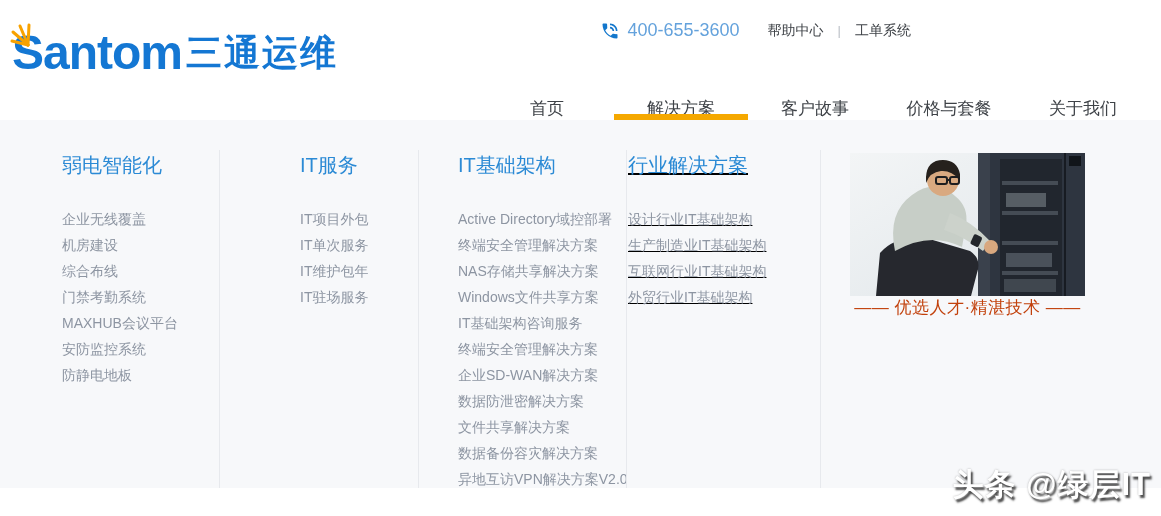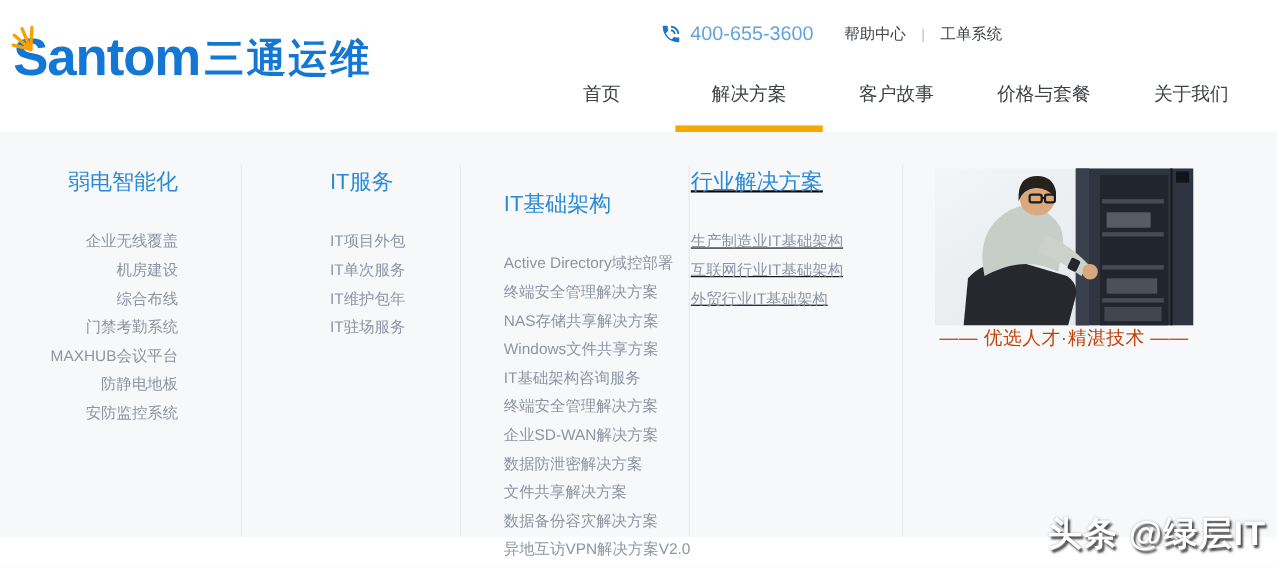--- a/index.html
+++ b/index.html
@@ -26,21 +26,21 @@
   .logo-sun{position:absolute;left:-6px;top:-9px;width:30px;height:30px;}
   .logo-en{font-size:48px;font-weight:bold;color:var(--brand-blue);line-height:44px;letter-spacing:-1px;}
   .logo-cn{font-size:36px;font-weight:bold;color:var(--brand-blue);line-height:40px;margin-left:4px;letter-spacing:2px;}
 
   .topbar{position:absolute;top:20px;right:36px;display:flex;align-items:center;font-size:14px;color:var(--ink);}
   .phone-icon{width:20px;height:20px;margin-right:8px;display:inline-flex;}
   .phone-number{font-size:18px;color:#64a2dc;margin-right:28px;cursor:pointer;}
   .topbar-link{color:var(--ink);cursor:pointer;}
   .topbar-sep{color:#b9bec5;margin:0 14px;font-size:13px;}
 
-  .nav{position:absolute;left:480px;top:50px;height:70px;display:flex;}
+  .nav{position:absolute;left:480px;top:50px;height:70px;display:flex;align-items:flex-end;}
   .nav-item{width:134px;display:flex;align-items:center;justify-content:center;
     font-size:17px;color:var(--ink);cursor:pointer;position:relative;}
   .tab-underline{position:absolute;left:0;bottom:0;width:100%;height:6px;background:var(--accent);}
 
   
   .panel{position:absolute;left:0;top:120px;width:1161px;height:368px;background:var(--panel-bg);}
   .vdiv{position:absolute;top:30px;bottom:0;width:1px;background:#e7e9ed;}
   .col{position:absolute;top:32px;}
   .col-title{font-size:20px;color:var(--title-blue);margin:0 0 27px 0;font-weight:400;cursor:pointer;white-space:nowrap;}
   .col ul{list-style:none;margin:0;padding:0;}
@@ -138,60 +138,61 @@
       <circle cx="93" cy="27" r="16" fill="#d9a980"></circle>
       <path d="M76,24 Q77,7 93,7 Q107,7 110,21 L110,27 Q101,17 91,18 Q80,19 76,30 Z" fill="#26211d"></path>
       <g fill="none" stroke="#1d1d1f" stroke-width="2">
         <rect x="86" y="24" width="11" height="7" rx="2"></rect>
         <rect x="100" y="24" width="9" height="7" rx="2"></rect>
         <line x1="97" y1="27" x2="100" y2="27"></line>
       </g>
     </svg>
     <div class="promo-caption">—— 优选人才·精湛技术 ——</div>
   </div>
-<div class="col" style="left: 46px; text-align: right;">
+<div class="col" style="left: 62px;">
       <div class="col-title">弱电智能化</div>
       <ul>
         <li>企业无线覆盖</li>
         <li>机房建设</li>
         <li>综合布线</li>
         <li>门禁考勤系统</li>
         <li>MAXHUB会议平台</li>
+        <li>安防监控系统</li>
         <li>防静电地板</li>
-        <li>安防监控系统</li>
       </ul>
     </div>
     <div class="col" style="left: 300px;">
       <div class="col-title">IT服务</div>
       <ul>
         <li>IT项目外包</li>
         <li>IT单次服务</li>
         <li>IT维护包年</li>
         <li>IT驻场服务</li>
       </ul>
     </div>
-    <div class="col" style="left: 458px; margin-top: 20px;">
+    <div class="col" style="left: 458px;">
       <div class="col-title">IT基础架构</div>
       <ul>
         <li>Active Directory域控部署</li>
         <li>终端安全管理解决方案</li>
         <li>NAS存储共享解决方案</li>
         <li>Windows文件共享方案</li>
         <li>IT基础架构咨询服务</li>
         <li>终端安全管理解决方案</li>
         <li>企业SD-WAN解决方案</li>
         <li>数据防泄密解决方案</li>
         <li>文件共享解决方案</li>
         <li>数据备份容灾解决方案</li>
         <li>异地互访VPN解决方案V2.0</li>
       </ul>
     </div>
     <div class="col" style="left: 628px; text-decoration: underline;">
       <div class="col-title">行业解决方案</div>
       <ul>
+        <li>设计行业IT基础架构</li>
         <li>生产制造业IT基础架构</li>
         <li>互联网行业IT基础架构</li>
         <li>外贸行业IT基础架构</li>
       </ul>
     </div>
     <div class="vdiv" style="left: 219px;"></div>
     <div class="vdiv" style="left: 418px;"></div>
     <div class="vdiv" style="left: 626px;"></div>
     <div class="vdiv" style="left: 820px;"></div>
   </section>

